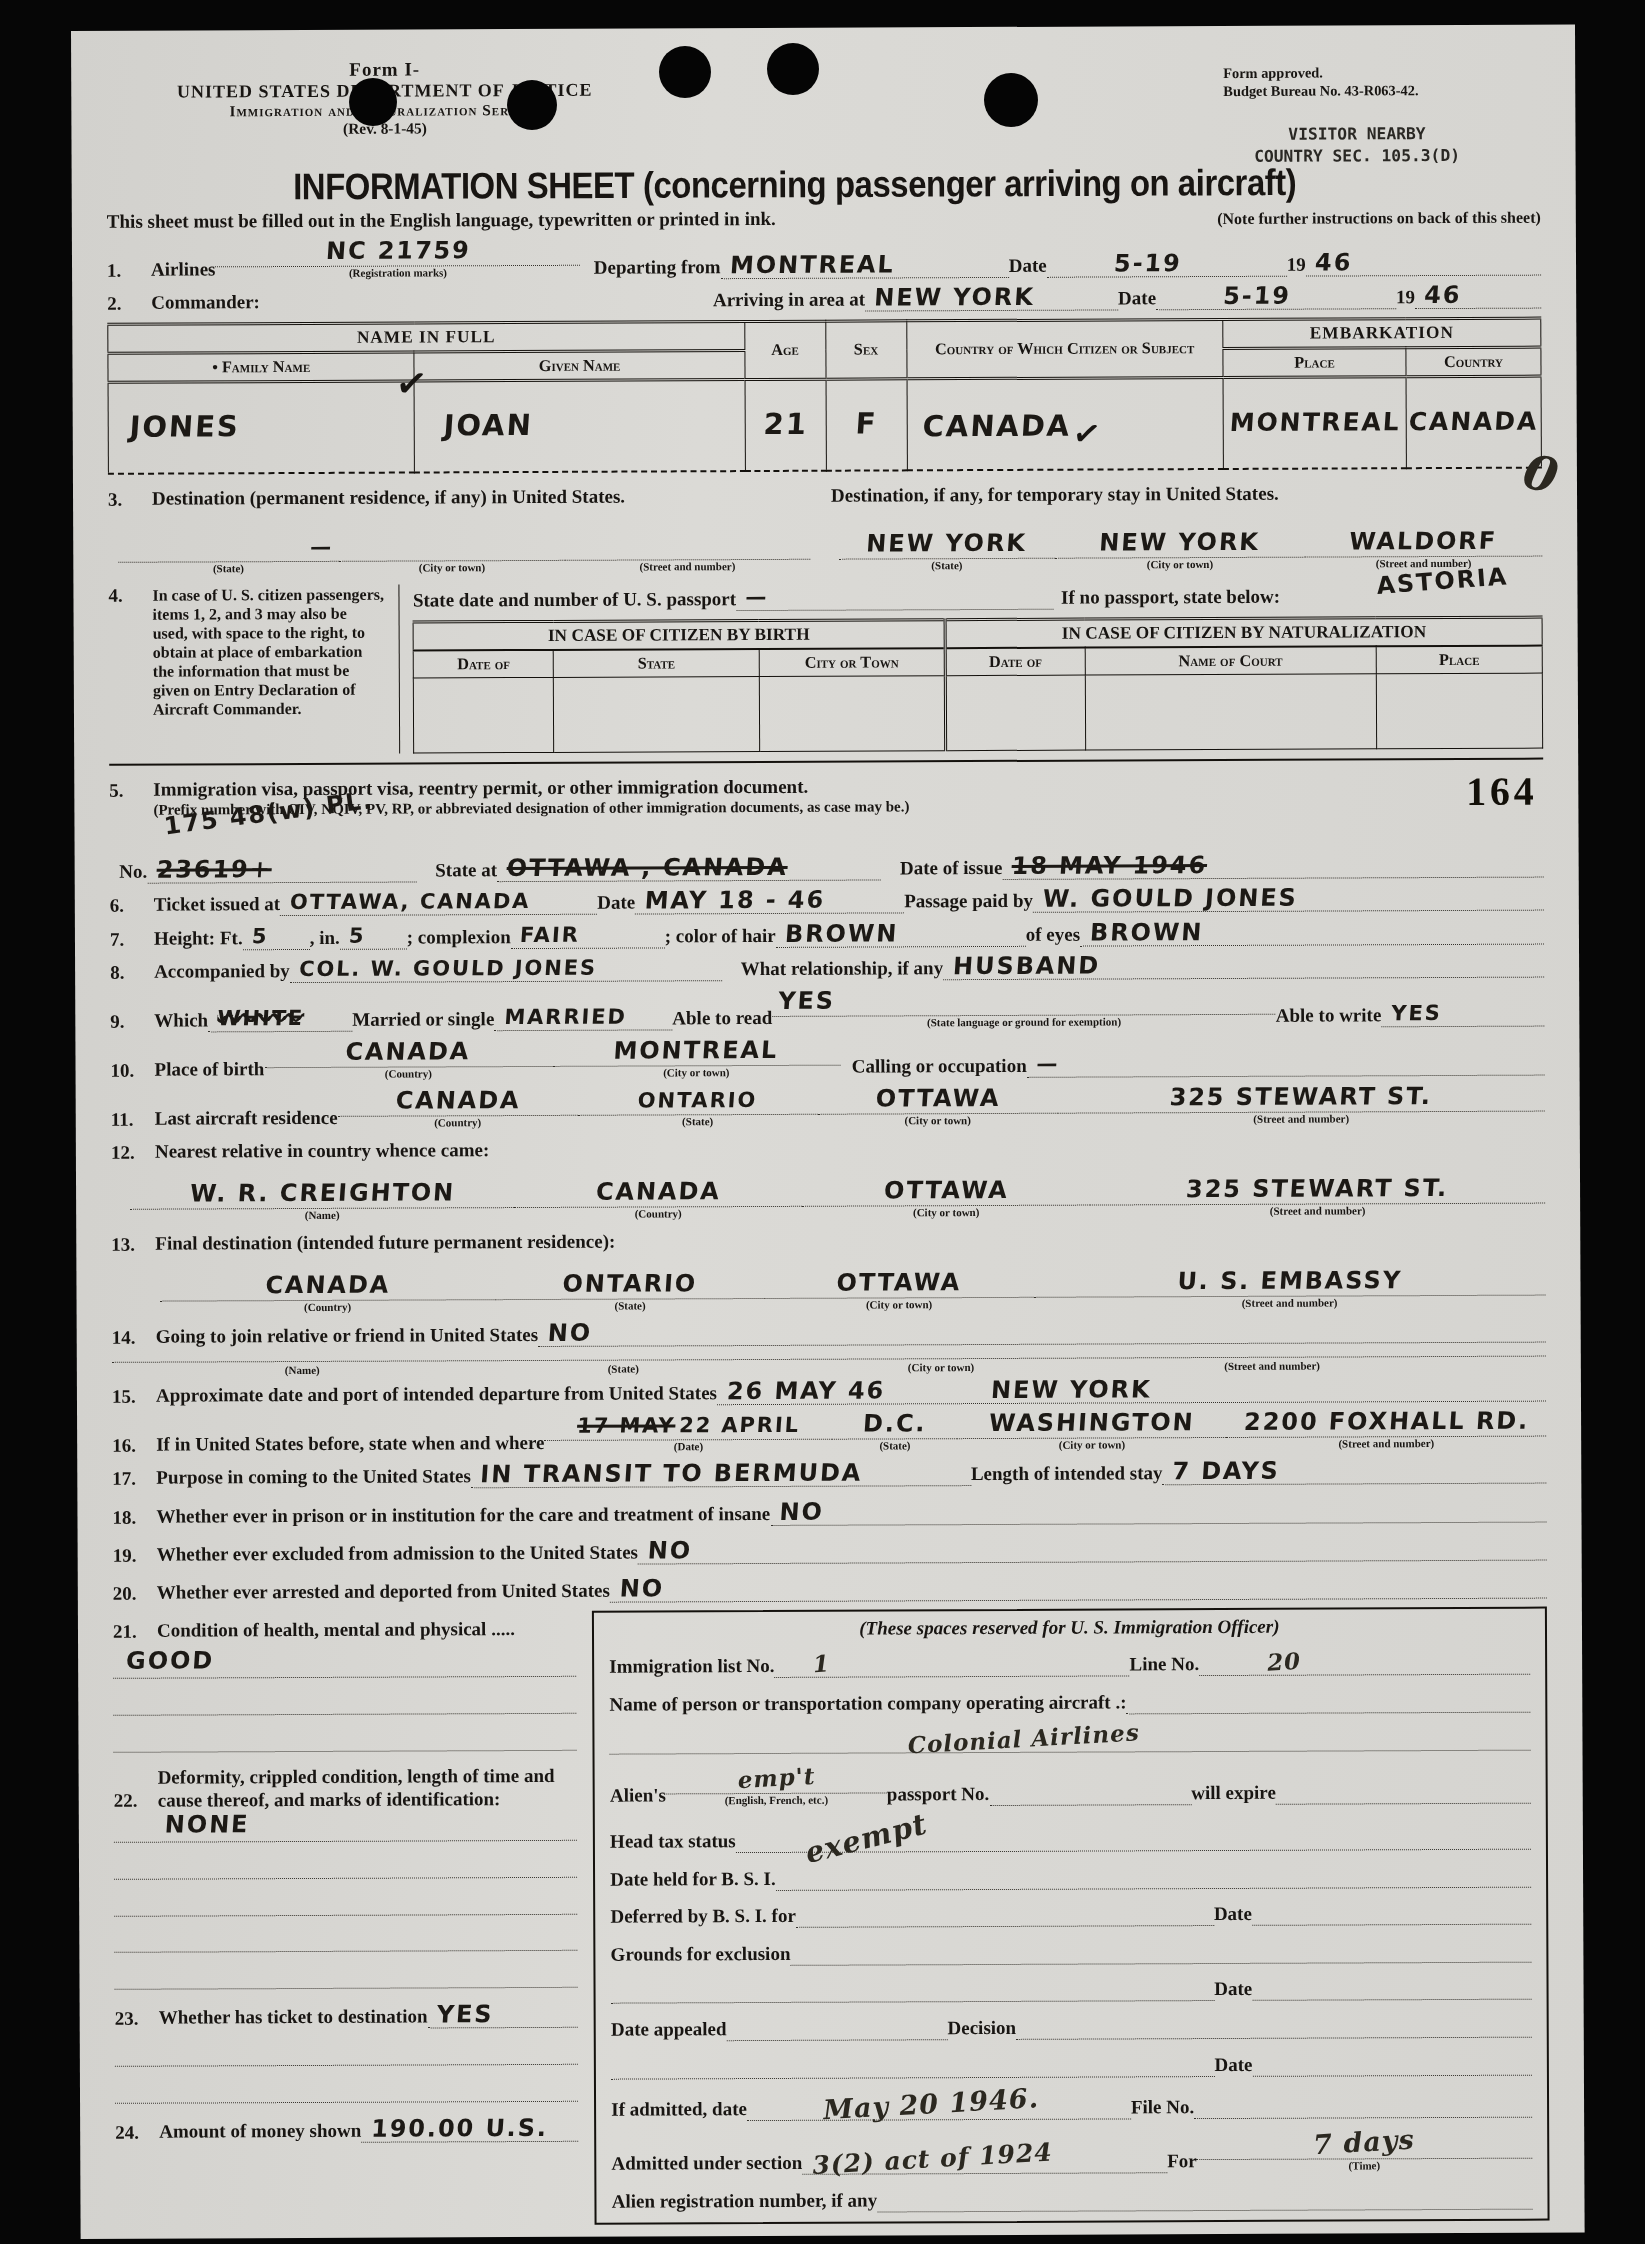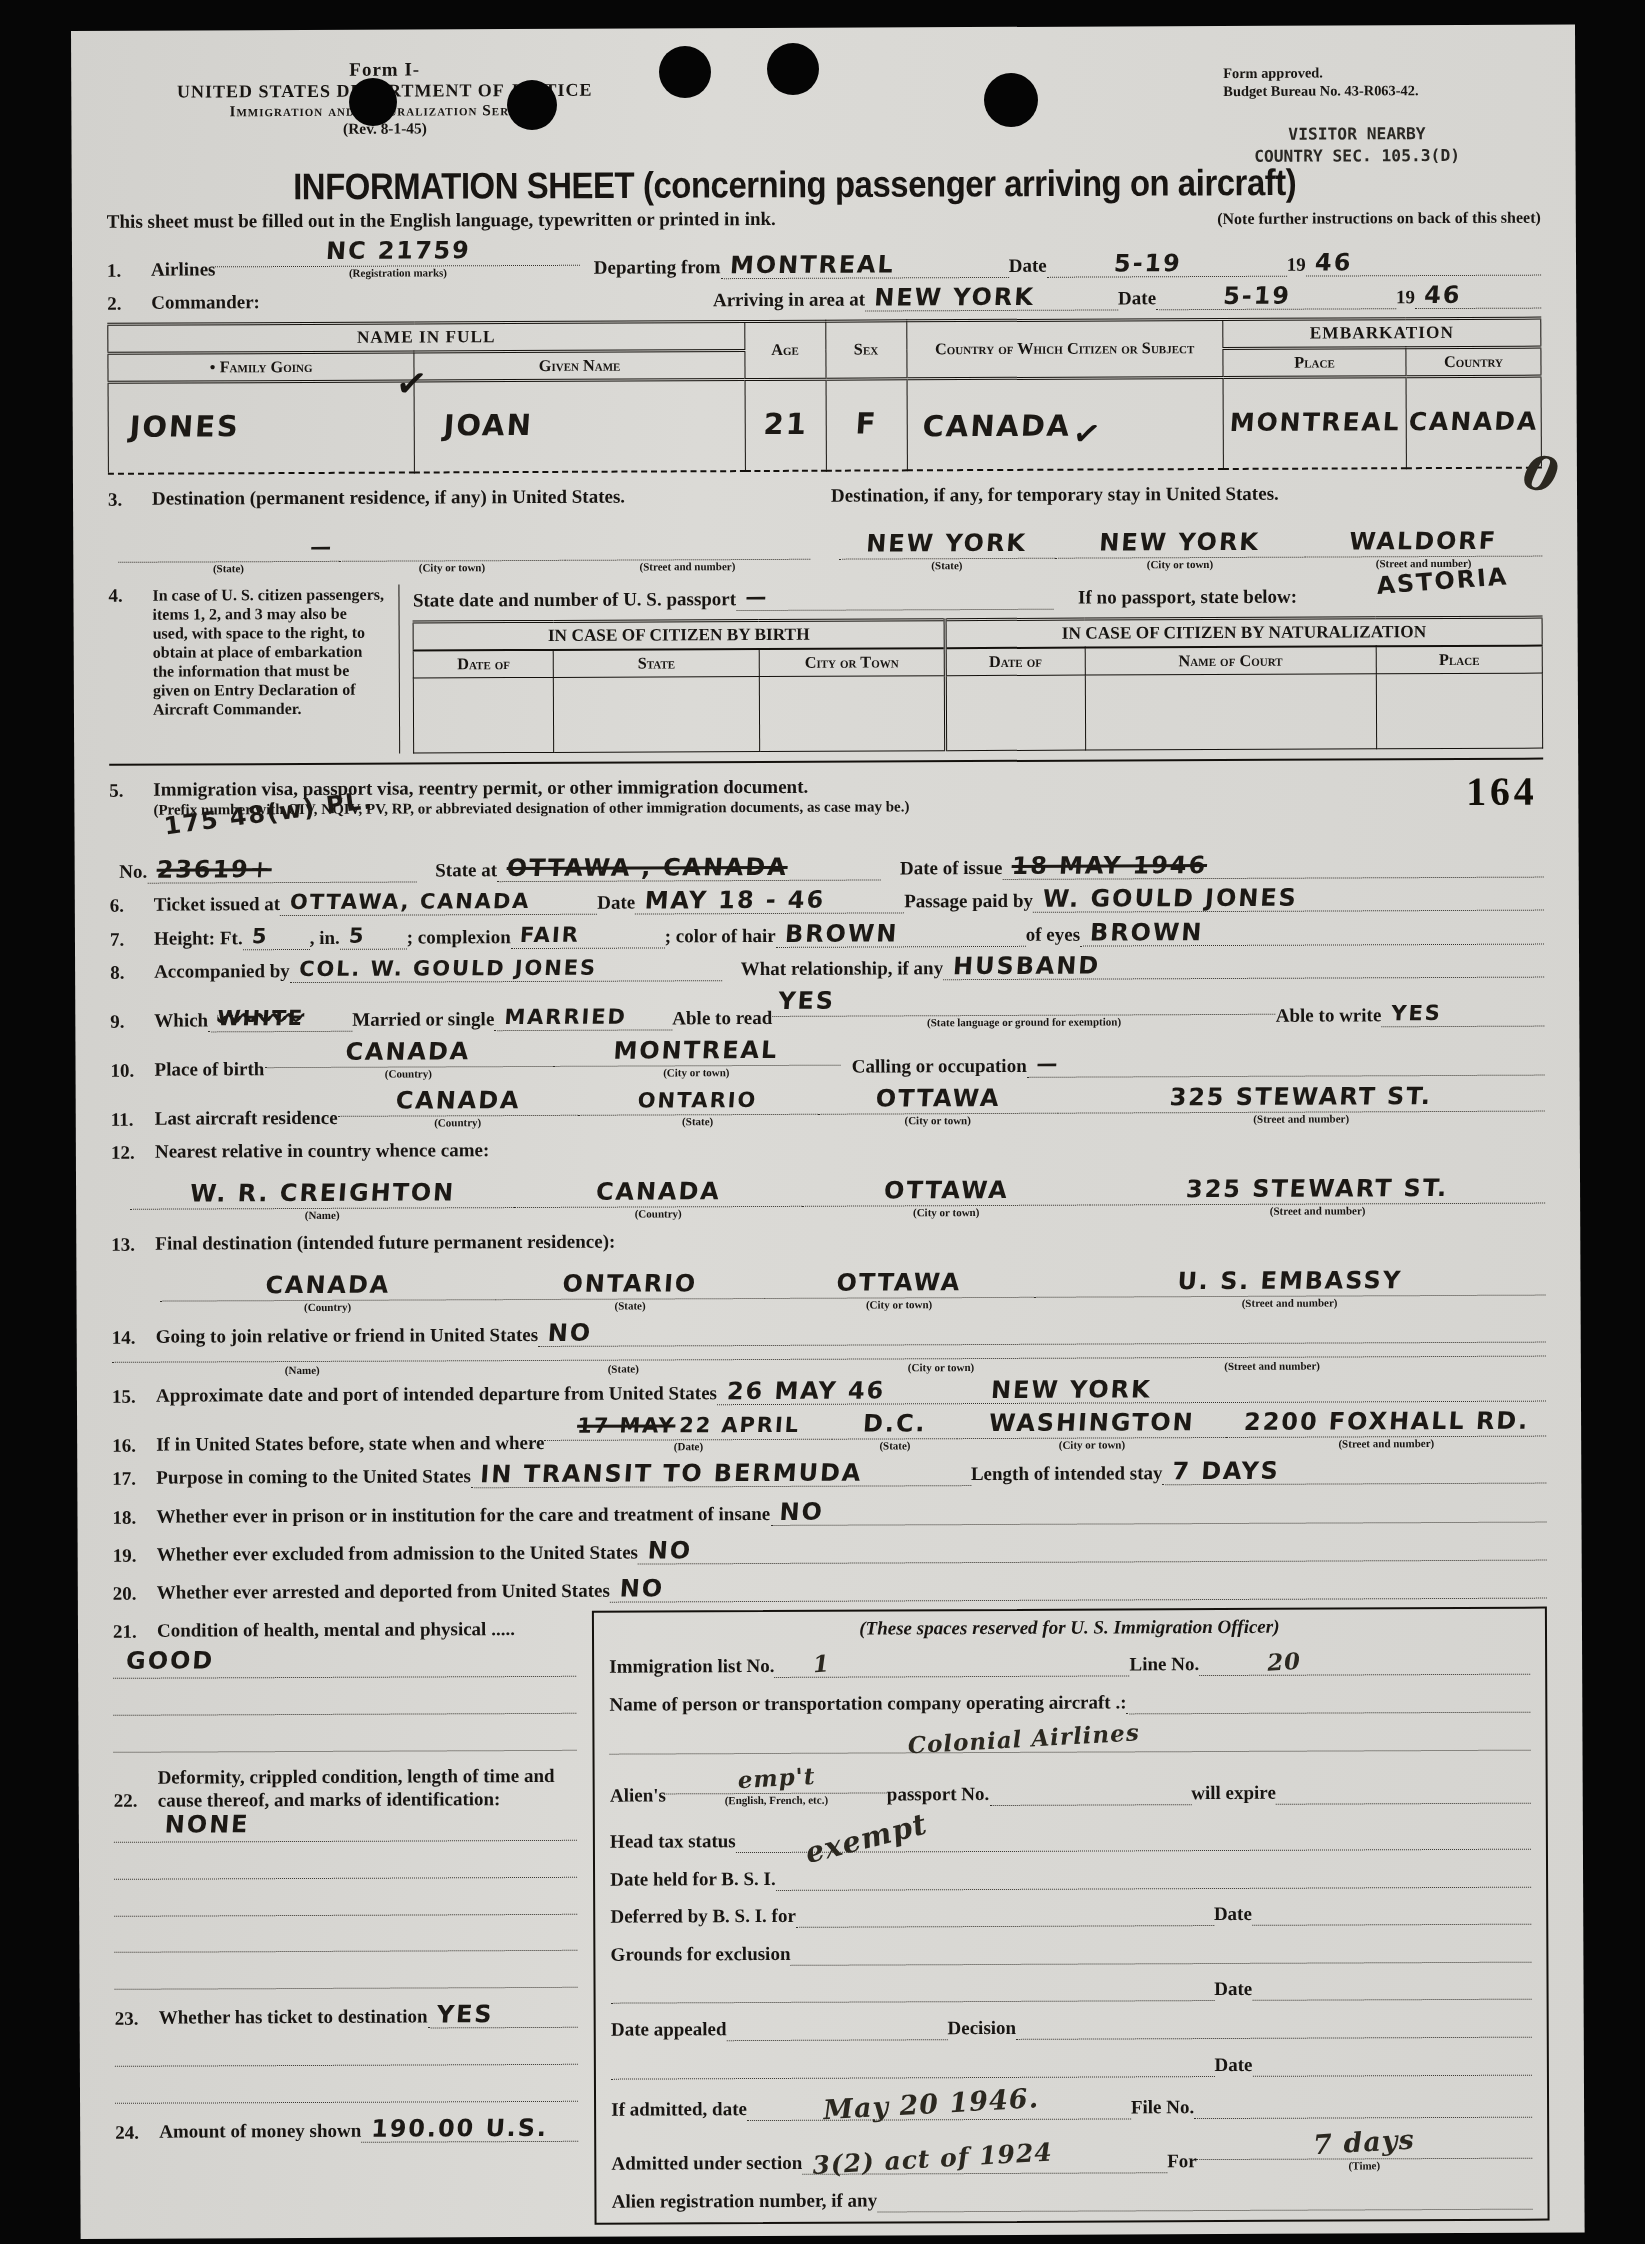--- a/index.html
+++ b/index.html
@@ -162,21 +162,21 @@
       </colgroup>
     <tbody>
         <tr>
       <th colspan="2" class="caps">NAME IN FULL</th>
       <th rowspan="2">Age</th>
       <th rowspan="2">Sex</th>
       <th rowspan="2" style="width:317px">Country of Which Citizen or Subject</th>
       <th colspan="2" class="caps">EMBARKATION</th>
     </tr>
     <tr>
-      <th><span>•</span> <span>Family Going</span></th>
+      <th><span>•</span> <span>Family Name</span></th>
       <th>Given Name</th>
       <th>Place</th>
       <th>Country</th>
     </tr>
     <tr>
       <td class="cell-family"><span class="hw" style="font-size:29px">JONES</span><span class="check">✓</span></td>
       <td style="text-align:left;padding-left:29px"><span class="hw" style="font-size:29px">JOAN</span></td>
       <td><span class="hw" style="font-size:29px">21</span></td>
       <td><span class="hw" style="font-size:29px">F</span></td>
       <td style="text-align:left;padding-left:15.4px"><span class="hw" style="font-size:29px">CANADA</span> <span class="check2">✓</span></td>
@@ -222,21 +222,21 @@
 
   <div class="i4">
     <div style="display:flex" class="i4-note">
       <span class="num">4.</span>
       <span>In case of U. S. citizen passengers, items 1, 2, and 3 may also be used, with space to the right, to obtain at place of embarkation the information that must be given on Entry Declaration of Aircraft Commander.</span>
     </div>
     <div class="i4-right">
       <div class="row" style="margin-top:3.8px">
         <span class="lbl">State date and number of U. S. passport</span>
         <span class="fillw" style="width:317px"><span class="hw">—</span></span>
-        <span class="lbl" style="margin-left:25px">If no passport, state below:</span>
+        <span class="lbl" style="margin-left:8px">If no passport, state below:</span>
       </div>
       <table class="btable">
         <colgroup>
             <col style="width:134px">
             <col style="width:197px">
             <col style="width:178px">
             <col style="width:134px">
             <col style="width:279px">
             <col style="width:159px">
           </colgroup>

